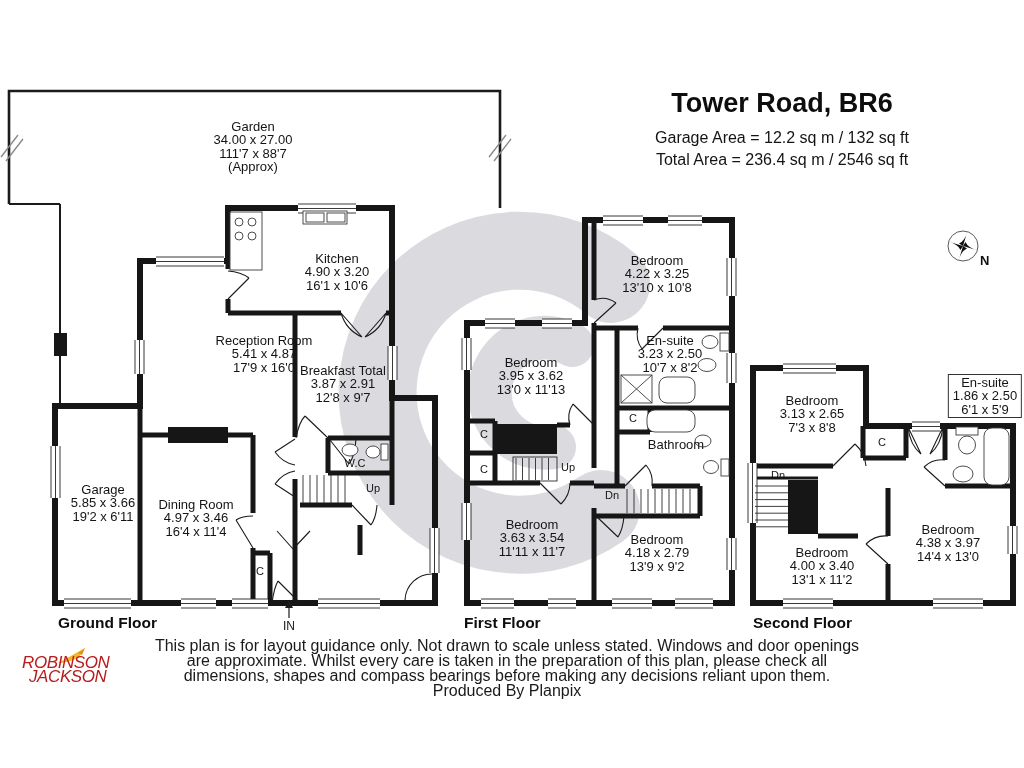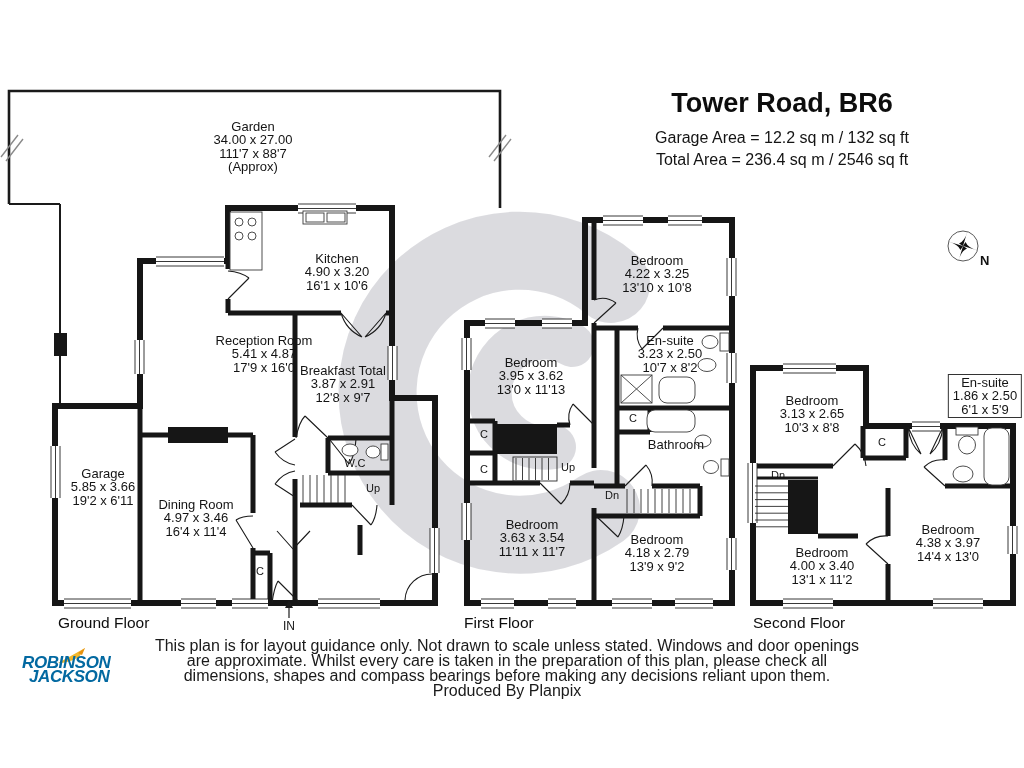--- a/index.html
+++ b/index.html
@@ -2,29 +2,29 @@
 <html><head>
 <meta charset="utf-8">
 <style>
   html,body{margin:0;padding:0;background:#fff;}
   #canvas{position:relative;width:1024px;height:760px;background:#ffffff;
     font-family:"Liberation Sans",sans-serif;overflow:hidden;margin-top:8px;}
   svg{position:absolute;left:0;top:0;}
   .lbl{position:absolute;transform:translateX(-50%);text-align:center;
     font-size:13px;line-height:13.3px;color:#141414;white-space:nowrap;}
   .sm{position:absolute;transform:translateX(-50%);font-size:11px;color:#141414;white-space:nowrap;}
-  .floor-name{position:absolute;font-weight:normal;font-size:15.5px;color:#0d0d0d;}
+  .floor-name{position:absolute;font-weight:bold;font-size:15.5px;color:#0d0d0d;}
   .title{position:absolute;transform:translateX(-50%);font-weight:bold;font-size:27px;color:#0d0d0d;white-space:nowrap;}
   .area-lines{position:absolute;transform:translateX(-50%);text-align:center;
     font-size:16px;line-height:21.5px;color:#141414;white-space:nowrap;}
   .disclaimer{position:absolute;transform:translateX(-50%);text-align:center;
     font-size:16px;line-height:15px;color:#1a1a1a;white-space:nowrap;}
   .boxed{border:1px solid #333;background:#fff;padding:1px 4px;}
-  .logo{position:absolute;left:22px;top:648px;font-style:italic;font-weight:700;
-    color:#0369a1;font-size:17px;line-height:13.5px;letter-spacing:-0.4px;}
+  .logo{position:absolute;left:22px;top:648px;font-style:italic;font-weight:400;
+    color:#b91c1c;font-size:17px;line-height:13.5px;letter-spacing:-0.4px;}
   .logo .l2{margin-left:7px;}
   .north{position:absolute;font-weight:bold;font-size:13px;color:#111;}
 </style>
 </head>
 <body>
 
 <div id="canvas">
 
 <svg width="1024" height="768" viewBox="0 0 1024 768">
 
@@ -371,21 +371,21 @@
 <div class="lbl" style="left:264px;top:326px">
   <div>Reception Room</div>
   <div>5.41 x 4.87</div>
   <div>17'9 x 16'0</div>
 </div>
 <div class="lbl" style="left:343px;top:356px">
   <div>Breakfast Total</div>
   <div>3.87 x 2.91</div>
   <div>12'8 x 9'7</div>
 </div>
-<div class="lbl" style="left:103px;top:459px">
+<div class="lbl" style="left:103px;top:475px">
   <div>Garage</div>
   <div>5.85 x 3.66</div>
   <div>19'2 x 6'11</div>
 </div>
 <div class="lbl" style="left:196px;top:490px">
   <div>Dining Room</div>
   <div>4.97 x 3.46</div>
   <div>16'4 x 11'4</div>
 </div>
 <div class="sm" style="left:355px;top:449px">W.C</div>
@@ -423,21 +423,21 @@
 </div>
 <div class="sm" style="left:568px;top:453px">Up</div>
 <div class="sm" style="left:612px;top:481px">Dn</div>
 <div class="sm" style="left:633px;top:404px">C</div>
 <div class="sm" style="left:484px;top:420px">C</div>
 <div class="sm" style="left:484px;top:455px">C</div>
 
 <div class="lbl" style="left:812px;top:386px">
   <div>Bedroom</div>
   <div>3.13 x 2.65</div>
-  <div>10'3 x 8'8</div>
+  <div>7'3 x 8'8</div>
 </div>
 <div class="lbl boxed" style="left:985px;top:366px">
   <div>En-suite</div>
   <div>1.86 x 2.50</div>
   <div>6'1 x 5'9</div>
 </div>
 <div class="lbl" style="left:822px;top:538px">
   <div>Bedroom</div>
   <div>4.00 x 3.40</div>
   <div>13'1 x 11'2</div>

